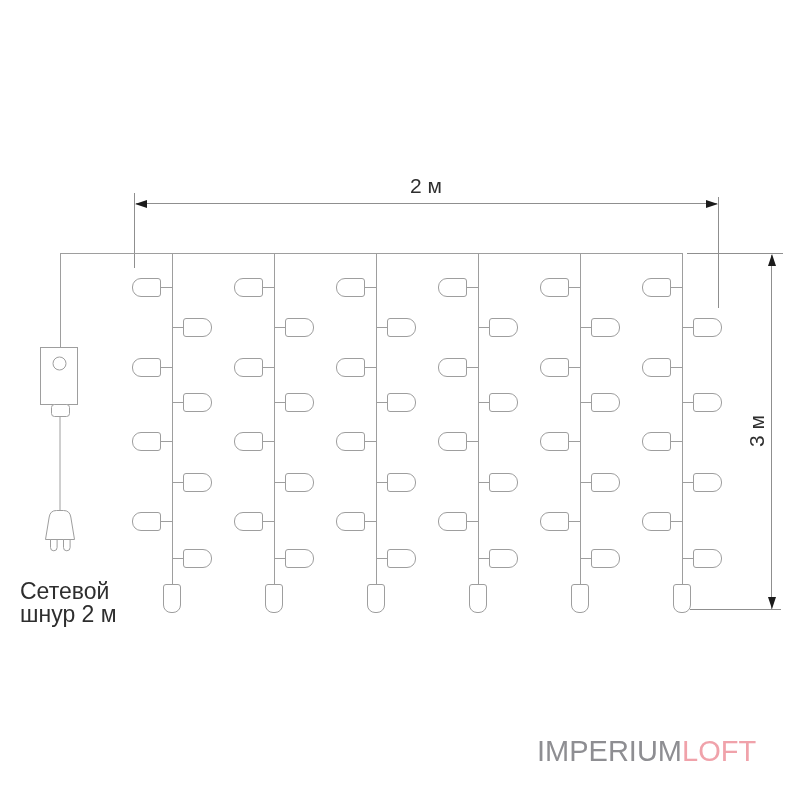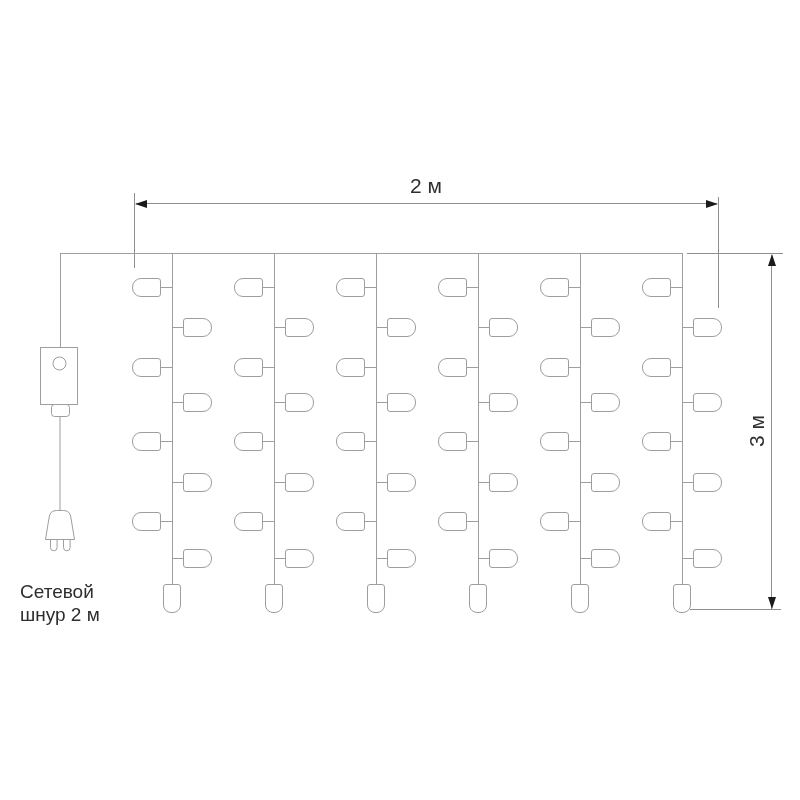--- a/index.html
+++ b/index.html
@@ -27,21 +27,21 @@
   .arrow-down{border-left:4px solid transparent;border-right:4px solid transparent;border-top:12px solid var(--arrow,#1b1b1b);}
   .dim-label{
     position:absolute;color:var(--text,#2e2e2e);
     font-size:21px;text-align:center;white-space:nowrap;
   }
   .dim-label.rotated{transform:rotate(-90deg);line-height:40px;}
   #width-label{left:376px;top:174px;width:100px;}
   #height-label{left:727px;top:411px;width:60px;height:40px;}
   .cord-label{
     position:absolute;left:20px;top:580px;
-    color:var(--text,#2e2e2e);font-size:19px;line-height:23px;
+    color:var(--text,#2e2e2e);font-size:23px;line-height:23px;
   }
   .schematic{stroke:var(--line,#9e9e9e);fill:#fff;stroke-width:1;}
   .schematic-line{stroke:var(--line,#9e9e9e);fill:none;stroke-width:1;}
   .logo{
     position:absolute;left:537px;top:735px;
     font-size:29px;font-weight:400;letter-spacing:0px;white-space:nowrap;
   }
   .logo .part1{color:var(--logo-gray,#8e8e92);}
   .logo .part2{color:var(--logo-pink,#f0a2aa);}
 </style>
@@ -184,14 +184,17 @@
     <rect class="schematic" x="12.5" y="58.5" width="18" height="12" rx="3"></rect>
     <path class="schematic" d="M6.5,193.5 L10.2,171 Q11.2,164.5 17.5,164.5 L24.5,164.5 Q30.8,164.5 31.8,171 L35.5,193.5 Z"></path>
     <path class="schematic" d="M11.5,193.5 v8 a3.3,3.3 0 0 0 6.6,0 v-8 z"></path>
     <path class="schematic" d="M24.5,193.5 v8 a3.3,3.3 0 0 0 6.6,0 v-8 z"></path>
   </svg>
   <div class="cord-label">
     <div>Сетевой</div>
     <div>шнур 2 м</div>
   </div>
 
+  <div class="logo">
+    <span class="part1">IMPERIUM</span><span class="part2">LOFT</span>
+  </div>
 
 </div>
 
 </body></html>

